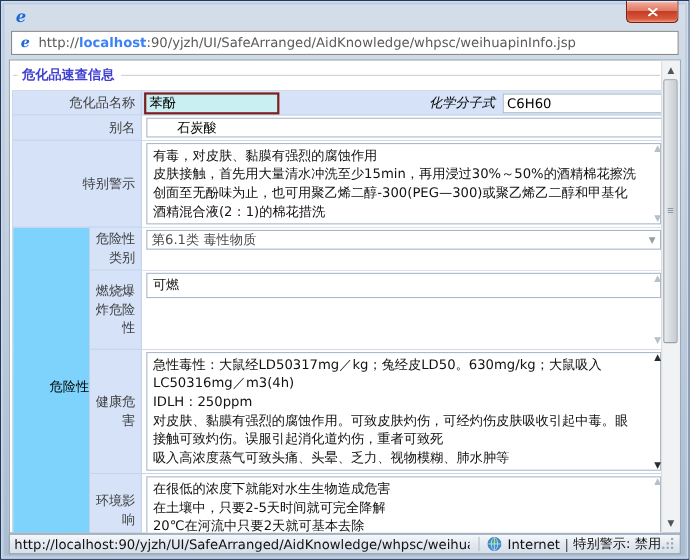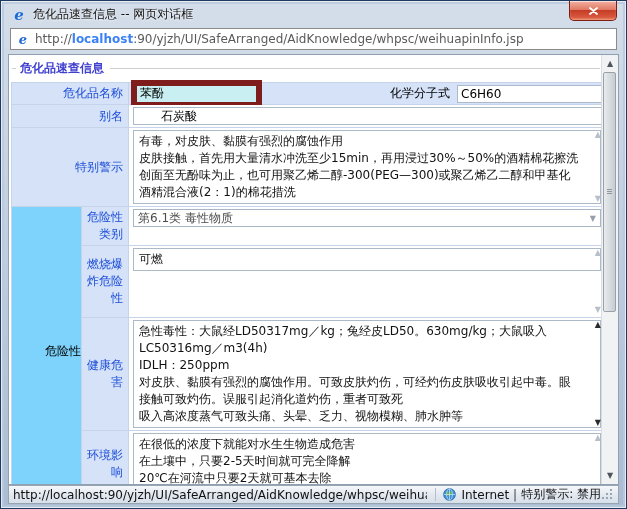--- a/index.html
+++ b/index.html
@@ -17,28 +17,28 @@
   .url-dim{color:#5a5a5a;}
   .url-domain{color:#3b82f6;font-weight:bold;}
   
   .content{position:absolute;left:7px;right:7px;top:53px;bottom:23px;background:#fff;border:1px solid #8fa0b4;box-sizing:border-box;overflow:hidden;}
   .page{position:absolute;left:0;top:0;right:16px;bottom:0;overflow:hidden;padding:1px 0 0 1px;}
   .legendrow{display:flex;align-items:center;font-size:12px;font-weight:bold;color:#3f3fd0;padding:4px 2px 3px 2px;font-family:Liberation Serif, serif;}
   .legendrow .lg-line-l{width:4px;height:1px;background:#cfcfcf;margin-right:4px;}
   .legendrow .lg-line-r{flex:1;height:1px;background:#cfcfcf;margin-left:6px;}
   table.info{border-collapse:collapse;table-layout:fixed;width:594px;margin:2px 0 0 1px;}
   td{border:1px solid #c6d3e8;font-size:12px;vertical-align:middle;box-sizing:border-box;}
-  td.lbl{background:#d5e2f8;text-align:right;padding:2px 5px;color:#1d4ed8;}
+  td.lbl{background:#d5e2f8;text-align:right;padding:2px 5px;color:#404040;}
   td.grp{background:#7dd3fc;text-align:right;padding:0;color:#000;}
   td.val{background:#fff;padding:1px 2px;vertical-align:top;position:relative;}
   td.val-blue{background:#d5e2f8;padding:0;}
   .r1flex{display:flex;align-items:center;height:20px;}
   input.fld{font:12px "DejaVu Sans",sans-serif;height:16px;border:1px solid #abb9c8;background:#fff;padding:0 3px;margin:0 1px;box-sizing:content-box;}
-  input.hl{background:#c9eff2;border:6px solid #7f1d1d;width:113px;margin-left:2px;}
-  .inlbl{flex:1;text-align:right;padding-right:6px;font-size:12px;}
+  input.hl{background:#c9eff2;border:2px solid #7f1d1d;width:113px;margin-left:2px;}
+  .inlbl{flex:1;text-align:right;padding-right:6px;font-size:12px;font-style:italic;}
   input.wide{width:138px;margin-right:2px;}
   input.full{width:463px;display:block;margin:1px 2px;padding-left:27px;}
   .combo{margin:1px 2px;border:1px solid #a6b6c6;height:16px;display:flex;align-items:center;padding:0 4px;color:#4c4c4c;background:#fff;font-size:12px;cursor:default;}
   .combo .dd{margin-left:auto;color:#96a0aa;font-size:8px;}
   .tbox{position:relative;margin:1px 2px;border:1px solid #abb9c8;background:#fff;height:calc(100% - 4px);box-sizing:border-box;padding:2px 18px 2px 5px;line-height:17px;white-space:pre-wrap;overflow:hidden;font-size:12px;color:#111;}
   .sarr{position:absolute;right:4px;font-size:8px;line-height:8px;cursor:pointer;}
   .sarr.up{top:3px;}
   .sarr.dn{bottom:3px;}
   .sarr.off{color:#b7bfc9;}
   .sarr.on{color:#2b2b2b;}
@@ -57,21 +57,20 @@
   .sb-zone{margin-right:0;}
   .resize-grip{margin-left:auto;flex:0 0 auto;}
 </style>
 </head>
 <body>
 
 <div class="window">
 
   <div class="titlebar">
     <span class="ie-icon">e</span>
-    <span class="title-text">危化品速查信息 -- 网页对话框</span>
     <div class="close-btn">
       <svg width="9" height="8" viewBox="0 0 9 8">
           <path d="M1 1 L8 7 M8 1 L1 7" stroke="#fff" stroke-width="1.8" stroke-linecap="round"></path>
         </svg>
     </div>
   </div>
 
   <div class="urlrow">
     <div class="urlfield">
       <span class="ie-icon">e</span>

